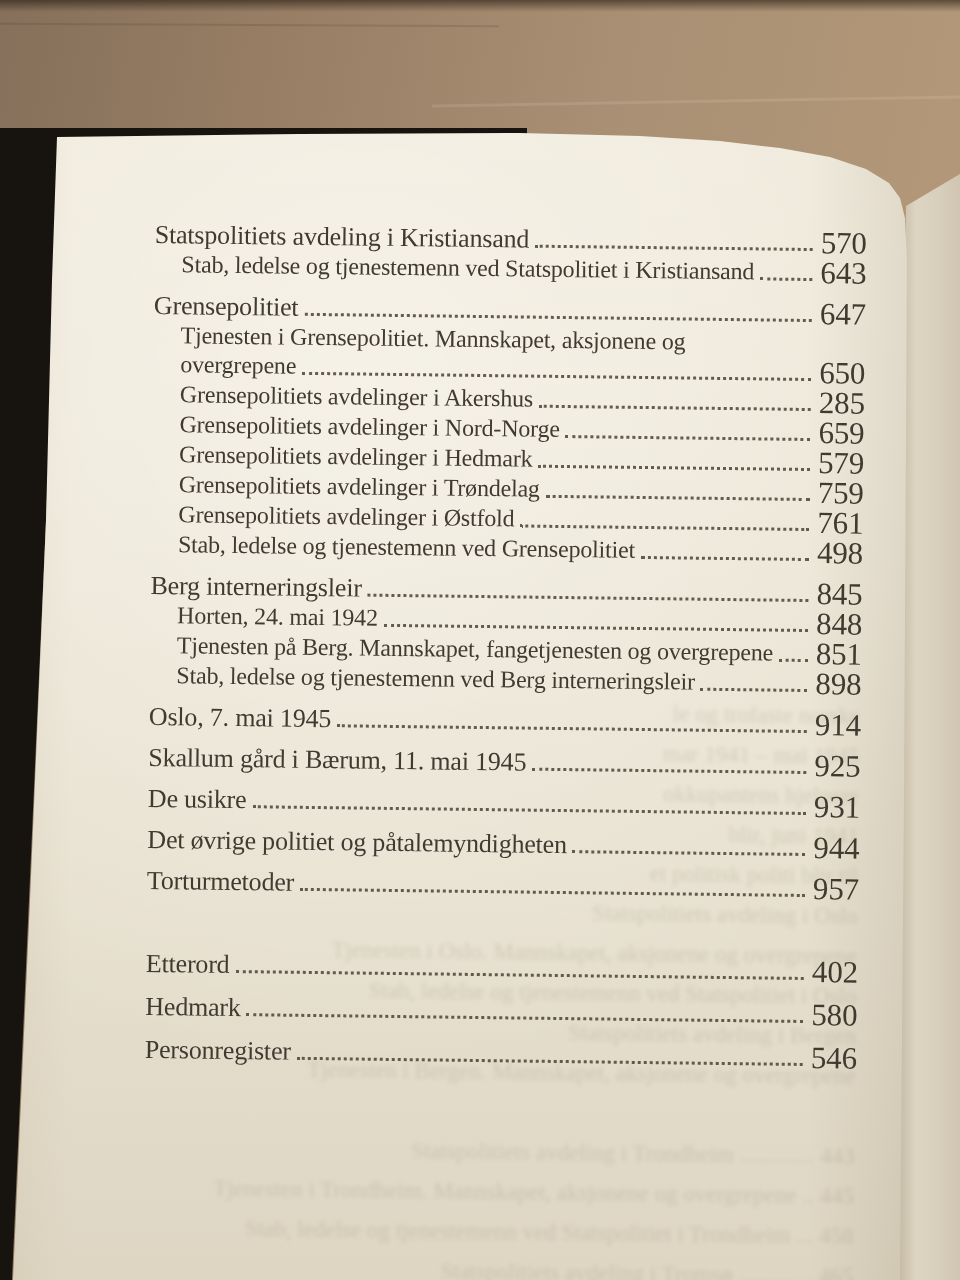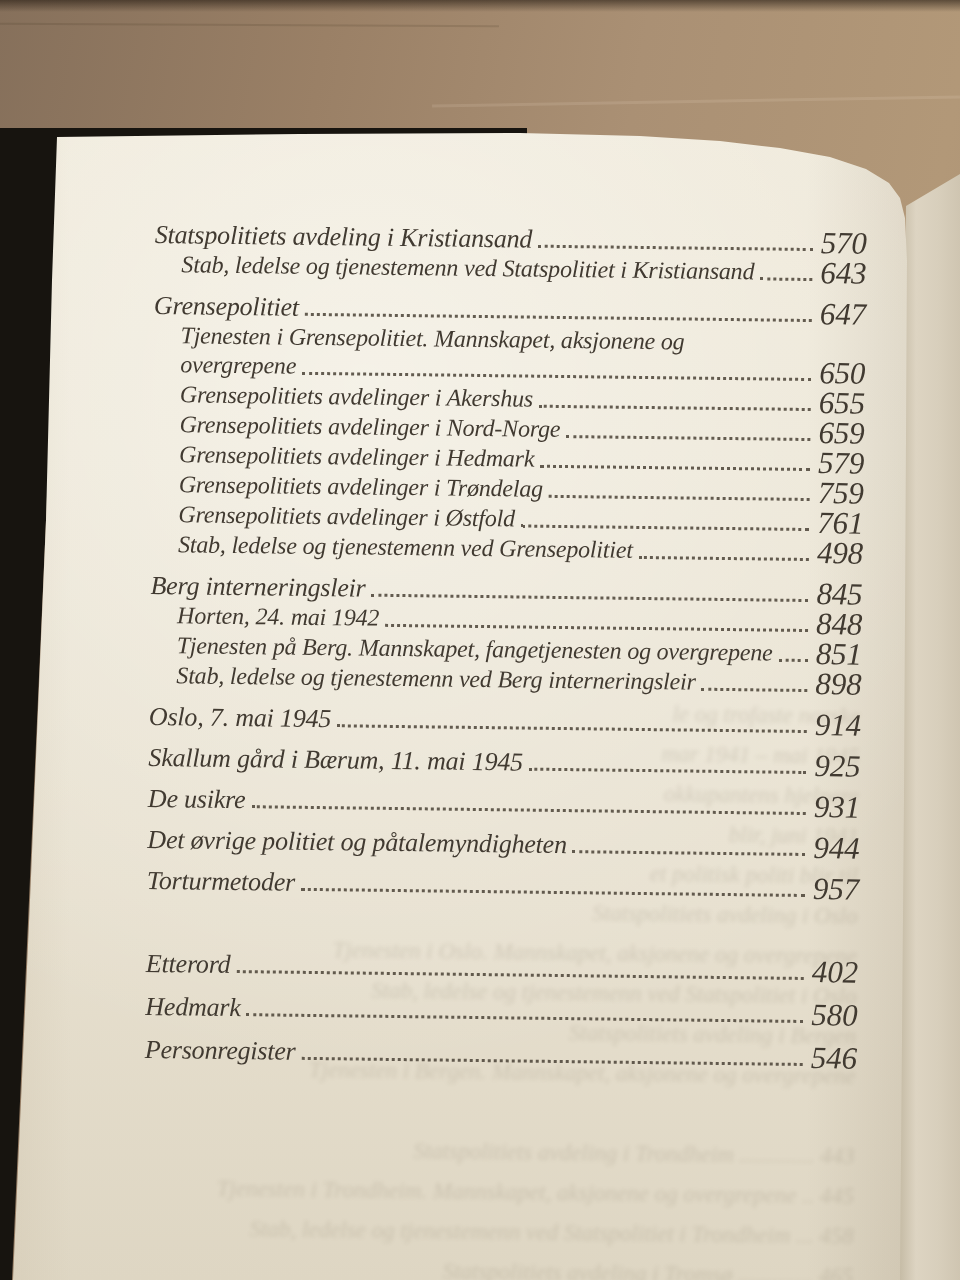--- a/index.html
+++ b/index.html
@@ -44,21 +44,20 @@
       radial-gradient(120% 90% at 38% 30%, rgba(255,255,252,.45), rgba(255,255,252,0) 60%),
       linear-gradient(90deg, rgba(205,193,170,.35) 0px, rgba(205,193,170,0) 70px),
       linear-gradient(90deg, rgba(0,0,0,0) 84%, rgba(130,112,86,.14) 94%, rgba(160,140,110,.25) 99%, rgba(246,240,228,.85) 100%),
       linear-gradient(180deg,#f0ead b 0,#ece6d6 35%,#e7e0cf 70%,#ded6c3 100%);
     background:
       radial-gradient(120% 90% at 38% 30%, rgba(255,255,252,.45), rgba(255,255,252,0) 60%),
       linear-gradient(90deg, rgba(205,193,170,.35) 0px, rgba(205,193,170,0) 70px),
       linear-gradient(90deg, rgba(0,0,0,0) 84%, rgba(130,112,86,.14) 94%, rgba(160,140,110,.25) 99%, rgba(246,240,228,.85) 100%),
       linear-gradient(180deg,#f0eadb 0%,#ece6d6 35%,#e7e0cf 70%,#ded6c3 100%);
     filter:drop-shadow(0 -2px 2px rgba(50,38,24,.5)) drop-shadow(-1px 0 0 rgba(248,243,229,.55));
-    font-style:italic;
   }
   .content{
     position:absolute;left:0;top:0;width:960px;height:1280px;
     transform:rotate(.7deg);transform-origin:155px 220px;
   }
   
   .toc{position:absolute;left:155px;top:221px;width:712px;color:#413a31;letter-spacing:-.2px;}
   .row{display:flex;align-items:flex-end;font-size:26px;line-height:27px;}
   .row.lvl1{padding-left:27px;font-size:24px;}
   .label{white-space:nowrap;}
@@ -119,21 +118,21 @@
           <span class="label">Tjenesten i Grensepolitiet. Mannskapet, aksjonene og</span>
         </div>
         <div class="row lvl1" style="margin-top: 2px;">
           <span class="label">overgrepene</span>
           <span class="dots"></span>
           <span class="num">650</span>
         </div>
         <div class="row lvl1" style="margin-top: 3px;">
           <span class="label">Grensepolitiets avdelinger i Akershus</span>
           <span class="dots"></span>
-          <span class="num">655</span>
+          <span class="num">285</span>
         </div>
         <div class="row lvl1" style="margin-top: 3px;">
           <span class="label">Grensepolitiets avdelinger i Nord-Norge</span>
           <span class="dots"></span>
           <span class="num">659</span>
         </div>
         <div class="row lvl1" style="margin-top: 3px;">
           <span class="label">Grensepolitiets avdelinger i Hedmark</span>
           <span class="dots"></span>
           <span class="num">579</span>

